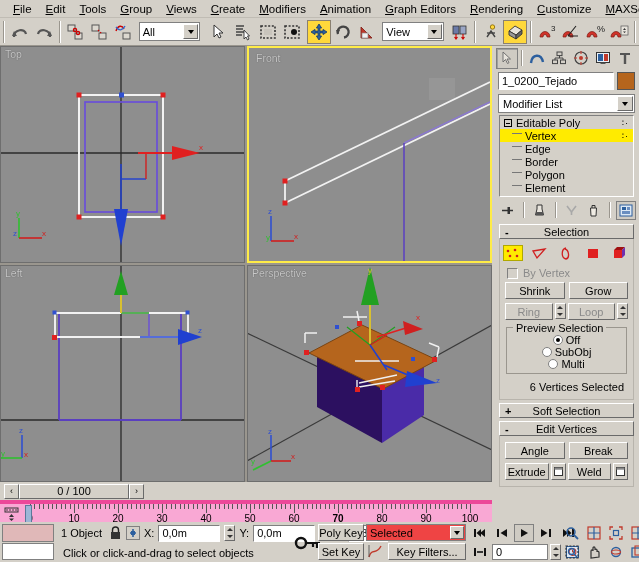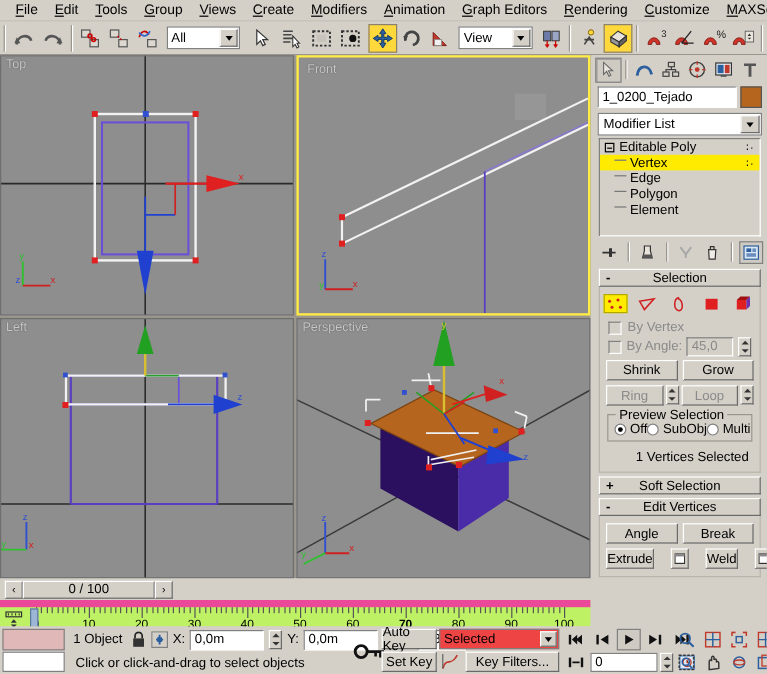--- a/index.html
+++ b/index.html
@@ -151,39 +151,39 @@
   .spin .u { width:0;height:0;border-left:3px solid transparent;
     border-right:3px solid transparent;border-bottom:3px solid #333; }
   .spin .d { width:0;height:0;border-left:3px solid transparent;
     border-right:3px solid transparent;border-top:3px solid #333; }
 
   .groupbox { border: 1px solid #9a968e; margin: 5px 3px 3px 3px;
     padding: 6px 3px 3px 3px; position: relative; }
   .groupbox .gtitle { position: absolute; left: 6px; top: -6px;
     background: #d4d0c8; padding: 0 3px; font-size: 11px; }
   .radiorow { display:flex; align-items:center; justify-content: space-between;
-    font-size: 11px; padding: 0 2px; }
+    font-size: 11px; padding: 0 2px; flex-direction: column; }
   .radio { width: 10px; height: 10px; border-radius: 50%; background: #fff;
     border: 1px solid #808080; display:inline-block; position: relative;
     margin-right: 3px; flex:none; }
   .radio.on::after { content:''; position:absolute; left:2px; top:2px;
     width:4px; height:4px; border-radius:50%; background:#000; }
   .statustxt { text-align: right; font-size: 11px; padding: 4px 6px 2px 0; }
 
   
   .timeslider { position: absolute; left: 0; top: 482px; width: 492px; height: 18px;
     background: #d4d0c8; display: flex; align-items: center; }
   .ts-arrow { width: 15px; height: 15px; background: #d4d0c8;
     border: 1px solid #fff; border-right-color:#6a6a6a; border-bottom-color:#6a6a6a;
     display:flex;align-items:center;justify-content:center; font-size:9px;}
   .ts-field { width: 110px; height: 15px; background: #d4d0c8;
     border: 1px solid #fff; border-right-color:#6a6a6a;border-bottom-color:#6a6a6a;
     display:flex;align-items:center;justify-content:center; font-size:11px;}
   .trackbar { position: absolute; left:0; top: 500px; width: 492px; height: 22px;
-    background: #bef264; border-top:6px solid #ec4899; }
+    background: #f9a8d4; border-top:4px solid #ec4899; }
   .ruler { position:absolute; left: 22px; top: 0; right: 0; height: 22px; }
   .tick { position: absolute; top: 0; width:1px; background:#555; }
   .ruler .lbl { position: absolute; top: 9px; font-size: 10px; color:#000;
     transform: translateX(-50%); }
   .ts-handle { position:absolute; left: 25px; top: 1px; width: 7px; height: 19px;
     background: #9db6d6; border: 1px solid #5a7a9a; }
 
   
   .statusbar { position: absolute; left: 0; top: 522px; width: 639px; height: 40px;
     background: #d4d0c8; }
@@ -592,20 +592,24 @@
           <span class="dash"></span>
           <span>Vertex</span>
           <span class="dots">∶·</span>
         </div>
         <div class="stackitem">
           <span class="dash"></span>
           <span>Edge</span>
         </div>
         <div class="stackitem">
           <span class="dash"></span>
+          <span>Border</span>
+        </div>
+        <div class="stackitem">
+          <span class="dash"></span>
           <span>Polygon</span>
         </div>
         <div class="stackitem">
           <span class="dash"></span>
           <span>Element</span>
         </div>
       </div>
 
     <div class="stackbtns">
       <div class="sbtn">
@@ -680,29 +684,20 @@
             <path d="M2 4 L10 4 L10 12 L2 12 Z" fill="#e02020"></path>
             <path d="M2 4 L5 1 L13 1 L10 4 Z" fill="#a01010"></path>
             <path d="M10 4 L13 1 L13 9 L10 12 Z" fill="#7030b0"></path>
           </svg>
         </div>
       </div>
 
       <div class="chkrow">
         <span class="chkbox dis"></span>
         <span class="dis-txt">By Vertex</span>
-      </div>
-      <div class="chkrow" style="gap:4px">
-        <span class="chkbox dis"></span>
-        <span class="dis-txt" style="white-space:nowrap">By Angle:</span>
-        <span class="spinfield">45,0</span>
-        <span class="spin">
-            <i class="u"></i>
-            <i class="d"></i>
-          </span>
       </div>
 
       <div class="btnrow">
         <div class="btn">Shrink</div>
         <div class="btn">Grow</div>
       </div>
       <div class="btnrow" style="gap:2px">
         <div class="btn dis">Ring</div>
         <span class="spin">
             <i class="u"></i>
@@ -726,38 +721,38 @@
               <span class="radio"></span>
               <span>SubObj</span>
             </span>
             <span style="display: flex; align-items: center;">
               <span class="radio"></span>
               <span>Multi</span>
             </span>
           </div>
       </div>
 
-      <div class="statustxt">1 Vertices Selected</div>
+      <div class="statustxt">6 Vertices Selected</div>
     </div>
 
     <div class="rollhdr">
       <span class="sign">+</span>
       <span>Soft Selection</span>
     </div>
 
     <div class="rollhdr">
       <span class="sign">-</span>
       <span>Edit Vertices</span>
     </div>
     <div class="rollbody" style="padding-top:4px">
       <div class="btnrow">
         <div class="btn">Angle</div>
         <div class="btn">Break</div>
       </div>
-      <div class="btnrow" style="gap:14px">
+      <div class="btnrow" style="gap:2px">
         <div class="btn">Extrude</div>
         <div class="btn" style="flex:none;width:15px">
           <svg width="9" height="9" viewBox="0 0 9 9">
             <rect x="0.5" y="0.5" width="8" height="8" fill="#fff" stroke="#333" stroke-width="1"></rect>
             <rect x="0.5" y="0.5" width="8" height="2.2" fill="#888"></rect>
           </svg>
         </div>
         <div class="btn">Weld</div>
         <div class="btn" style="flex:none;width:15px">
           <svg width="9" height="9" viewBox="0 0 9 9">
@@ -940,21 +935,21 @@
       <span>Click or click-and-drag to select objects</span>
     </div>
 
     <div style="position:absolute;left:285px;top:12px;width:45px;height:18px;display:flex;align-items:center;justify-content:center">
       <svg width="30" height="14" viewBox="0 0 30 14">
         <circle cx="8" cy="7" r="5" fill="none" stroke="#111" stroke-width="2.4"></circle>
         <path d="M13 7 L27 7 M24 7 L24 12 M20 7 L20 11" stroke="#111" stroke-width="2.2" fill="none"></path>
       </svg>
     </div>
 
-    <div style="position:absolute;left:318px;top:2px;width:46px;height:17px" class="btn">Auto Key</div>
+    <div style="position:absolute;left:318px;top:2px;width:46px;height:17px" class="btn">Poly Key</div>
     <div style="position:absolute;left:318px;top:21px;width:46px;height:17px" class="btn">Set Key</div>
 
     <div style="position:absolute;left:366px;top:2px;width:100px;height:17px;background:#ef4444;border:1px solid #808080;display:flex;align-items:center;padding-left:3px;font-size:11px">
       <span>Selected</span>
       <span class="arrow" style="position:absolute;right:1px;top:1px;width:14px;height:13px;background:#d4d0c8;border:1px solid #fff;border-right-color:#6a6a6a;border-bottom-color:#6a6a6a;display:flex;align-items:center;justify-content:center">
           <i class="tri-d"></i>
         </span>
     </div>
 
     <div style="position:absolute;left:367px;top:21px;width:17px;height:17px;display:flex;align-items:center;justify-content:center">

